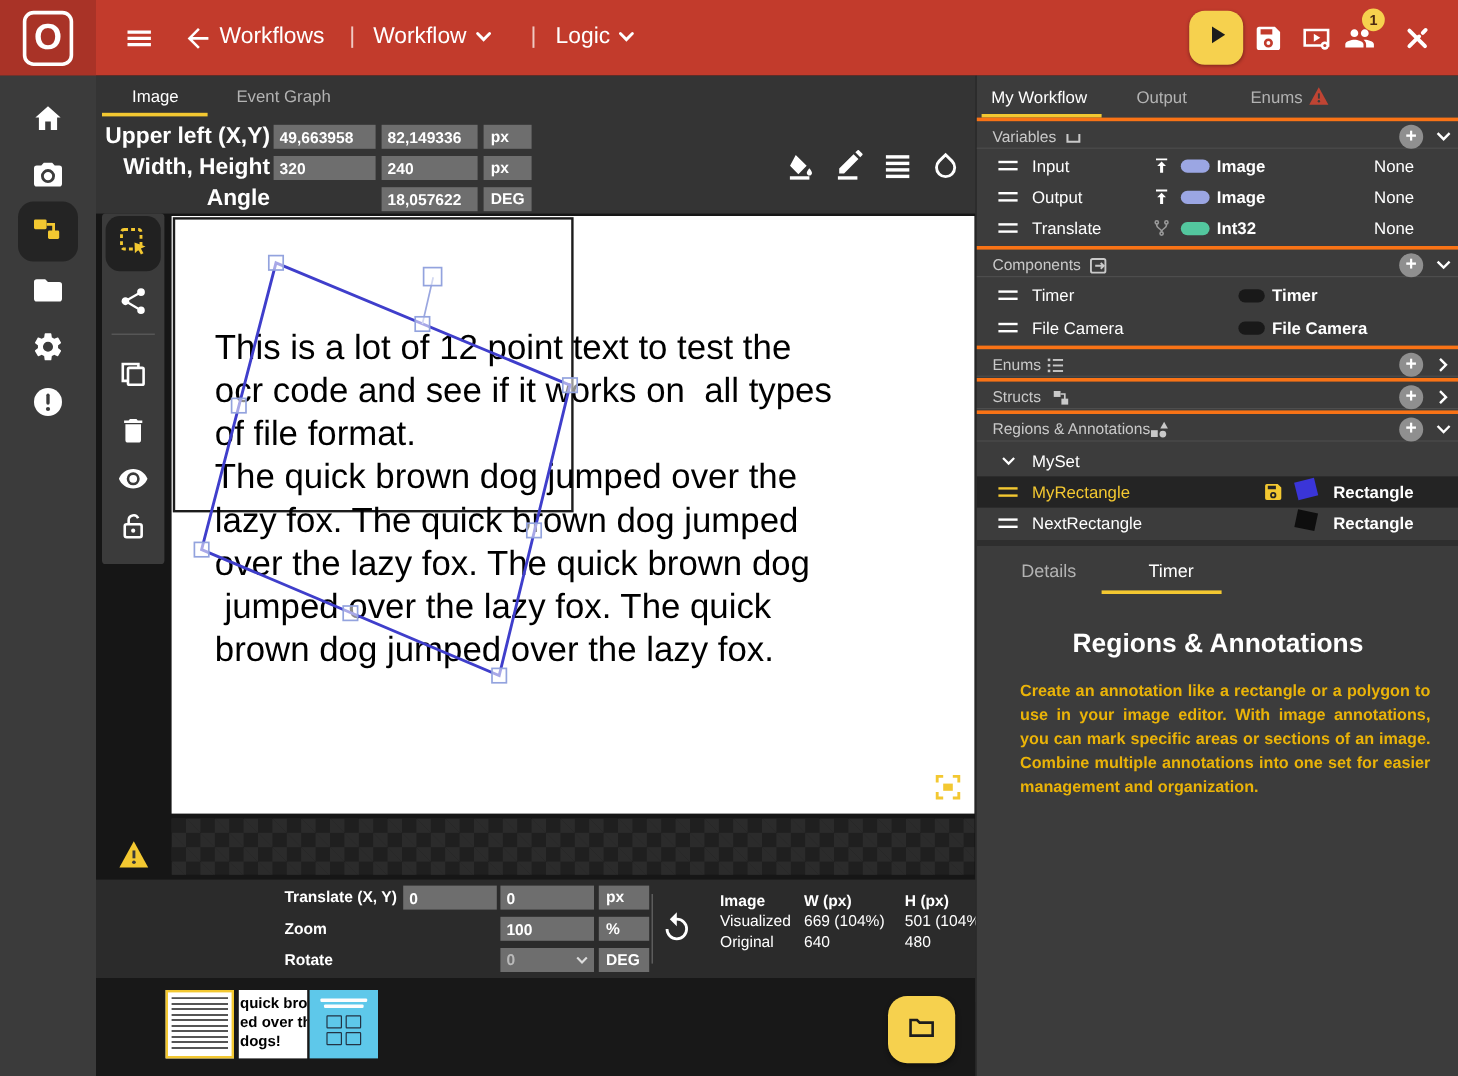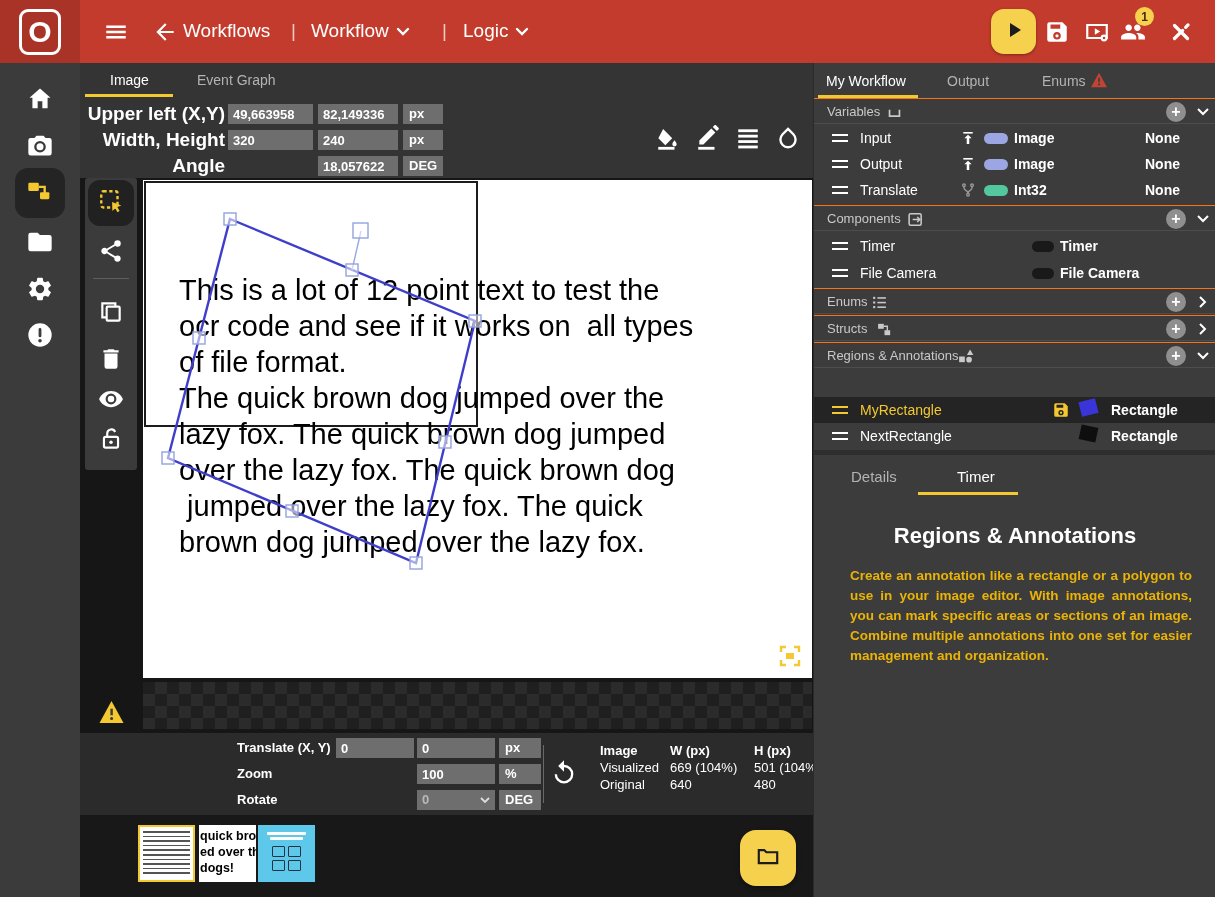--- a/index.html
+++ b/index.html
@@ -79,33 +79,33 @@
   .thumb3 { left:178px; background:#5ec8ea; padding:5px 6px; }
   .thumb3 .cap { height:3px; background:#fdfdfd; margin:2px 3px; border-radius:1px; }
   .thumb3 .glyphs { display:grid; grid-template-columns:1fr 1fr; gap:3px; margin-top:6px; padding:0 8px; }
   .thumb3 .g { height:11px; border:1.5px solid #234; border-radius:1px; }
   .folder-btn { position:absolute; left:660px; top:15px; width:56px; height:56px; border-radius:16px; background:#f6d14e; display:flex; align-items:center; justify-content:center; box-shadow:0 2px 4px rgba(0,0,0,.4); }
 
   
   .rpanel { position:absolute; left:813px; top:63px; width:402px; height:834px; background:#3c3c3c; border-left:1px solid #2a2a2a; }
   .rtab { position:absolute; top:10px; font-size:14px; }
   .rtab-underline { position:absolute; left:4px; top:32px; width:100px; height:3px; background:#f3c831; }
-  .sect { position:absolute; left:0; width:402px; height:26px; border-bottom:1px solid #4d4d4d; border-top:1px solid #f97316; }
+  .sect { position:absolute; left:0; width:402px; height:26px; border-bottom:1px solid #4d4d4d; border-top:3px solid #f97316; }
   .sect-title { position:absolute; left:13px; top:5px; color:#c9c9c9; font-size:13px; }
   .sect-icon { position:absolute; top:5px; width:17px; height:17px; }
   .plus-circle { position:absolute; top:3px; width:20px; height:20px; border-radius:50%; background:#8f8f8f; color:#fff; font-size:16px; font-weight:bold; text-align:center; line-height:19px; }
   .sect-chev { position:absolute; left:382px; top:6px; width:14px; height:14px; }
   .vrow { position:absolute; left:0; width:402px; height:26px; }
   .eq { position:absolute; left:18px; top:9px; width:16px; height:8px; border-top:2.5px solid #fff; border-bottom:2.5px solid #fff; }
   .eq.yellow { border-color:#f3c831; }
   .vname { position:absolute; left:46px; top:5px; color:#fff; font-size:14px; font-weight:normal; }
   .vicon { position:absolute; left:146px; top:5px; width:16px; height:16px; }
   .pill { position:absolute; left:170px; top:8px; width:24px; height:11px; border-radius:6px; }
   .vtype { position:absolute; left:200px; top:5px; color:#fff; font-size:14px; font-weight:bold; }
-  .vnone { position:absolute; left:331px; top:5px; color:#fff; font-size:14px; font-weight:bold; }
+  .vnone { position:absolute; left:331px; top:5px; color:#fff; font-size:14px; font-weight:normal; }
   .cpill { position:absolute; left:218px; top:8px; width:22px; height:11px; border-radius:6px; background:#191919; }
   .ctype { position:absolute; left:246px; top:5px; color:#fff; font-size:14px; font-weight:bold; }
   .swatch { position:absolute; left:266px; top:3px; width:17px; height:15px; }
   .rrow-type { position:absolute; left:297px; top:5px; color:#fff; font-size:14px; font-weight:bold; }
   .sel-row { background:#242424; }
   .sep-band { position:absolute; left:0; top:387px; width:402px; height:5px; background:#2e2e2e; }
 
   .itab { position:absolute; font-size:15px; top:405px; }
   .itab-underline { position:absolute; left:104px; top:429px; width:100px; height:3px; background:#f3c831; }
   .info-heading { position:absolute; left:0; top:460px; width:402px; text-align:center; color:#fff; font-size:22px; font-weight:bold; }
@@ -572,20 +572,26 @@
             <rect x="3" y="12" width="8" height="8" fill="#c9c9c9"></rect>
             <circle cx="17" cy="16.5" r="4" fill="#c9c9c9"></circle>
           </svg>
       </div>
       <div class="plus-circle" style="left:352px;">+</div>
       <div class="sect-chev"><svg width="14" height="14" viewBox="0 0 14 14">
             <path d="M2 4l5 5 5-5" stroke="#fff" stroke-width="2" fill="none"></path>
           </svg></div>
     </div>
 
+    <div class="vrow" style="top:308px;">
+      <span style="position:absolute; left:20px; top:7px;"><svg width="13" height="13" viewBox="0 0 14 14">
+            <path d="M2 4l5 5 5-5" stroke="#fff" stroke-width="2" fill="none"></path>
+          </svg></span>
+      <span class="vname">MySet</span>
+    </div>
     <div class="vrow sel-row" style="top:334px;">
       <span class="eq yellow"></span>
       <span class="vname" style="color:#f3c831;">MyRectangle</span>
       <span style="position:absolute; left:238px; top:4px;"><svg width="18" height="18" viewBox="0 0 24 24">
             <path fill="#f3c831" d="M17 3H5a2 2 0 0 0-2 2v14a2 2 0 0 0 2 2h14a2 2 0 0 0 2-2V7l-4-4zM6 5h9v4H6V5zm6 14a3.5 3.5 0 1 1 0-7 3.5 3.5 0 0 1 0 7zm0-2a1.5 1.5 0 1 0 0-3 1.5 1.5 0 0 0 0 3z"></path>
           </svg></span>
       <span class="swatch" style="background:#3a35d8; transform:rotate(-14deg);"></span>
       <span class="rrow-type">Rectangle</span>
     </div>
     <div class="vrow" style="top:360px;">

